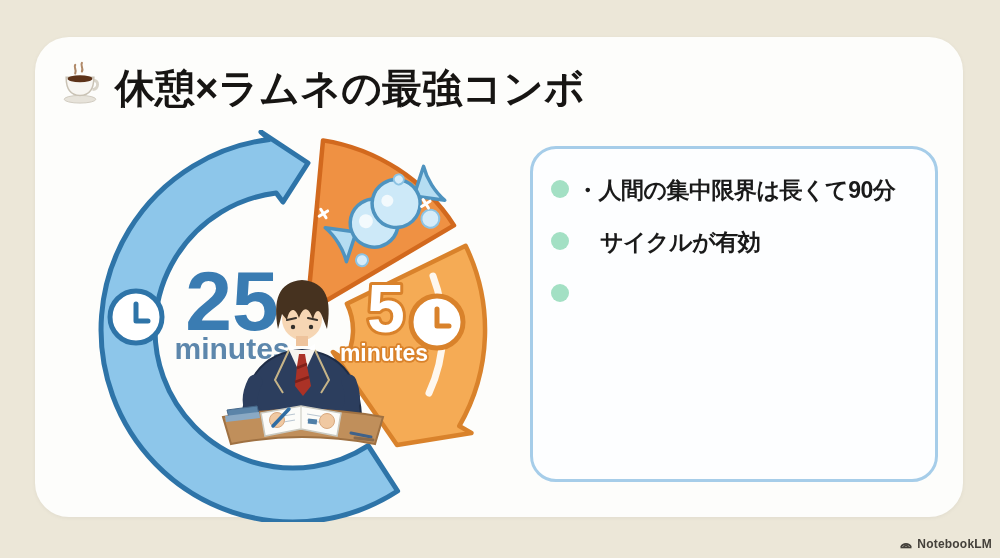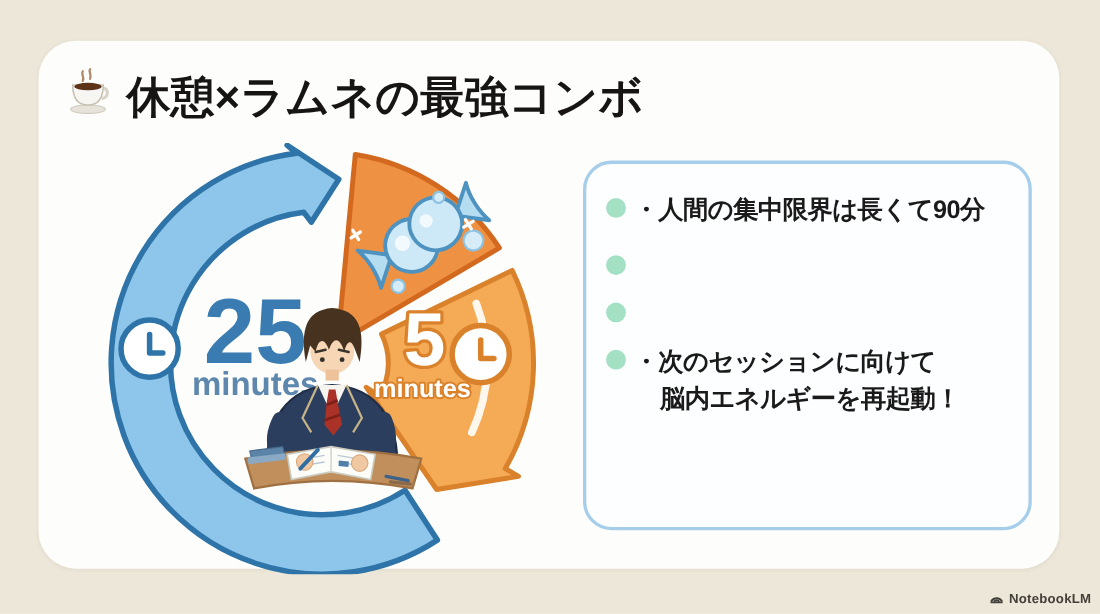--- a/index.html
+++ b/index.html
@@ -127,31 +127,25 @@
     <div class="kp">
       <span class="dot"></span>
       <div class="kp-text">
         <span class="l1">・人間の集中限界は長くて90分</span>
 
       </div>
     </div>
     <div class="kp">
       <span class="dot"></span>
       <div class="kp-text">
+        <span class="l2">サイクルが有効</span>
       </div>
     </div>
     <div class="kp">
       <span class="dot"></span>
-    </div>
-    <div class="kp">
-      <span class="dot"></span>
-      <div class="kp-text">
-        <span class="l1">・次のセッションに向けて</span>
-        <span class="l2">脳内エネルギーを再起動！</span>
-      </div>
     </div>
   </div>
 
 </div>
 
 <div class="footer">
   <svg width="14" height="14" viewBox="0 0 14 14">
     <path d="M2 10 A5.5 5.5 0 0 1 12 10" fill="none" stroke="#44403a" stroke-width="1.8"></path>
     <path d="M4.6 10 A2.8 2.8 0 0 1 9.4 10" fill="none" stroke="#44403a" stroke-width="1.8"></path>
     <path d="M1.5 10.6 L12.5 10.6" stroke="#44403a" stroke-width="1.4"></path>

